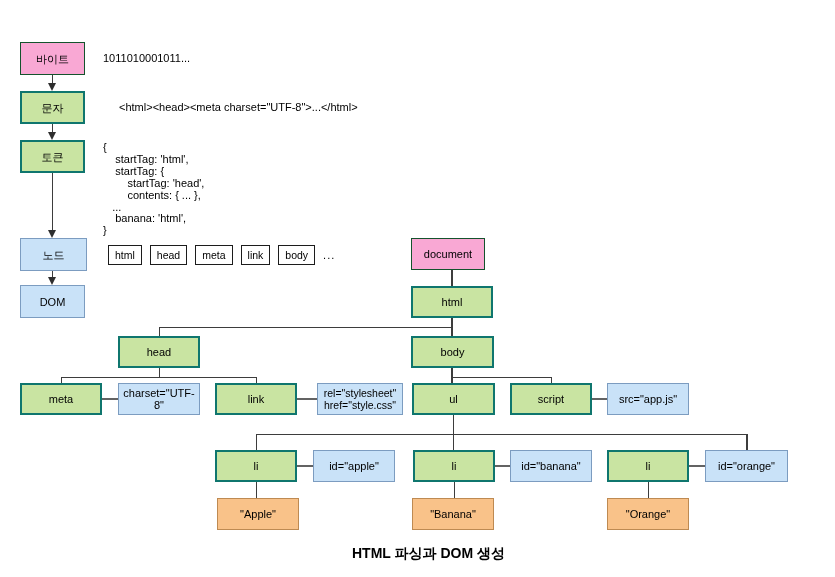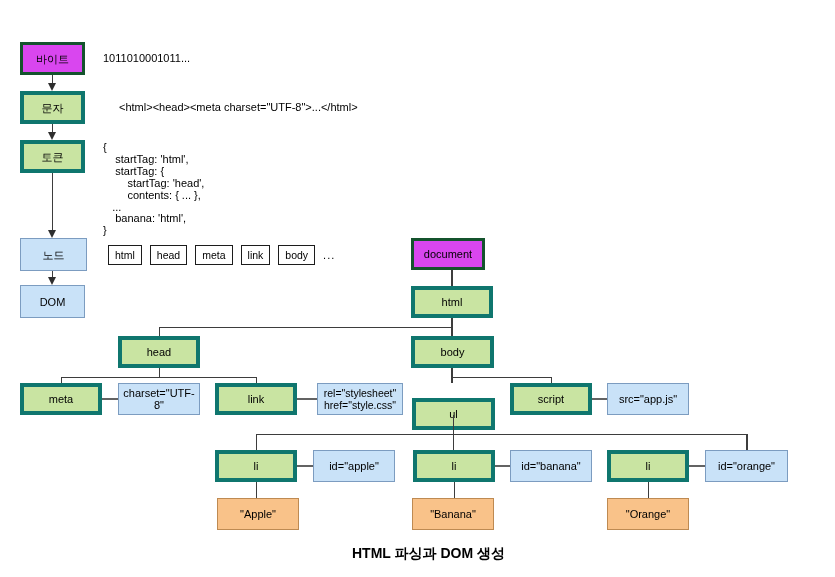--- a/index.html
+++ b/index.html
@@ -6,22 +6,22 @@
   .canvas {
     position:relative; width:835px; height:577px; background:#ffffff;
     font-family:"Liberation Sans", sans-serif; color:#000; overflow:hidden;
   }
   .box {
     position:absolute; box-sizing:border-box; height:32px;
     display:flex; align-items:center; justify-content:center;
     font-size:11px; text-align:center; line-height:12px;
   }
   .pbox { height:33px; }
-  .yellow { background:#d946ef; border:3px solid #14532d; }
-  .green  { background:#C9E4A2; border:4px solid #0f766e; }
+  .yellow { background:#f9a8d4; border:1px solid #14532d; }
+  .green  { background:#C9E4A2; border:2px solid #0f766e; }
   .blue   { background:#C9E2F8; border:1px solid #7C9CC0; }
   .orangebox { background:#F9C289; border:1px solid #BE8A52; }
   .vline, .hline { position:absolute; background:#3d3d3d; }
   .vline { width:1.5px; }
   .hline { height:1.5px; }
   .alink { position:absolute; height:1.5px; background:#636363; }
   .arrowhead {
     position:absolute; width:0; height:0;
     border-left:4.5px solid transparent; border-right:4.5px solid transparent;
     border-top:8px solid #2e2e2e;
@@ -86,21 +86,21 @@
   <div class="box green" style="left:118px; top:336px; width:82px;">head</div>
   <div class="box green" style="left:411px; top:336px; width:83px;">body</div>
 
   <div class="box green" style="left:20px; top:383px; width:82px;">meta</div>
   <div class="box blue" style="left:118px; top:383px; width:82px;">charset="UTF-8"</div>
   <div class="box green" style="left:215px; top:383px; width:82px;">link</div>
   <div class="box blue attr2" style="left:317px; top:383px; width:86px;">
     <span>rel="stylesheet"</span>
     <span>href="style.css"</span>
   </div>
-  <div class="box green" style="left:412px; top:398px; width:83px;">ul</div>
+  <div class="box green" style="left:412px; top:383px; width:83px;">ul</div>
   <div class="box green" style="left:510px; top:383px; width:82px;">script</div>
   <div class="box blue" style="left:607px; top:383px; width:82px;">src="app.js"</div>
 
   <div class="box green" style="left:215px; top:450px; width:82px;">li</div>
   <div class="box blue" style="left:313px; top:450px; width:82px;">id="apple"</div>
   <div class="box green" style="left:413px; top:450px; width:82px;">li</div>
   <div class="box blue" style="left:510px; top:450px; width:82px;">id="banana"</div>
   <div class="box green" style="left:607px; top:450px; width:82px;">li</div>
   <div class="box blue" style="left:705px; top:450px; width:83px;">id="orange"</div>
 

